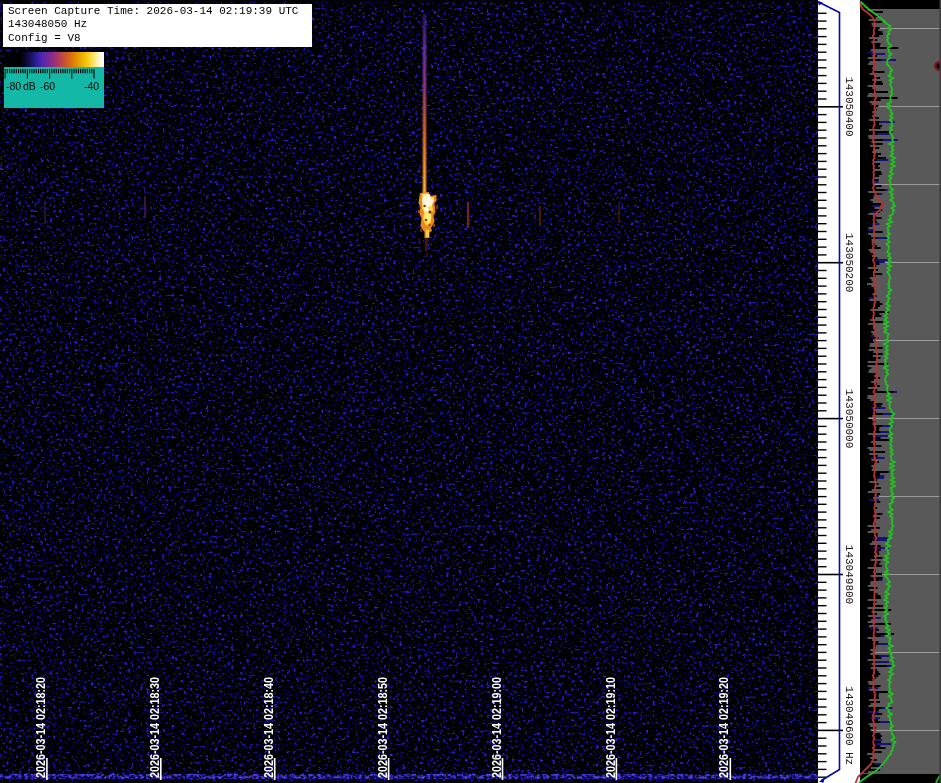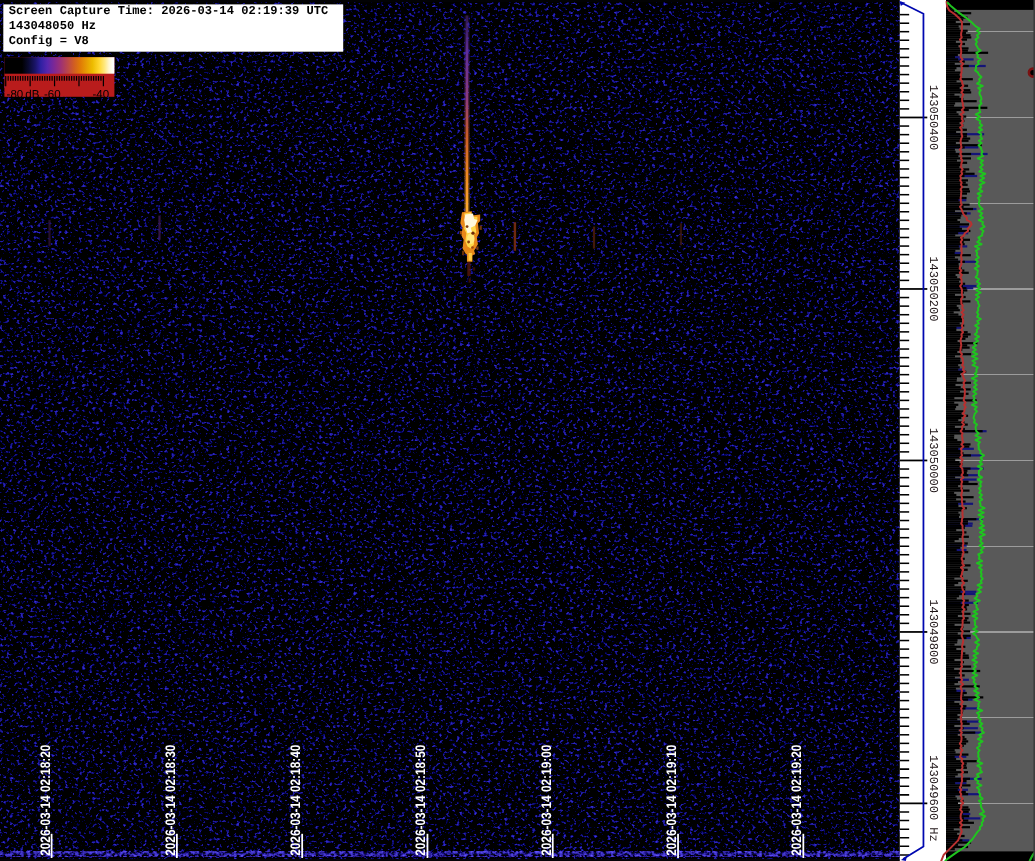--- a/index.html
+++ b/index.html
@@ -1,21 +1,21 @@
 <!DOCTYPE html>
 <html><head><meta charset="utf-8">
 <style>
 html,body{margin:0;padding:0;background:#000}
 #c{position:relative;width:941px;height:783px;overflow:hidden;background:#000;font-family:"Liberation Sans",sans-serif}
 .tl{font-family:"Liberation Sans",sans-serif;font-size:12.5px;font-weight:bold;fill:#fff}
 .cl{font-family:"Liberation Sans",sans-serif;font-size:10.5px;fill:#000}
 .fl{font-family:"Liberation Mono",monospace;font-size:11px;fill:#1c1214}
 #info{position:absolute;left:3px;top:4px;width:309px;height:43px;background:#fff;color:#000;
- font-family:"Liberation Mono",monospace;font-size:11px;font-weight:bold;line-height:13.4px;padding:1px 16px 0 5px;box-sizing:border-box;white-space:nowrap}
-#cscale{position:absolute;left:4px;top:52px;width:100px;height:36px;background:#b91c1c}
+ font-family:"Liberation Mono",monospace;font-size:11px;font-weight:normal;line-height:13.4px;padding:1px 16px 0 5px;box-sizing:border-box;white-space:nowrap}
+#cscale{position:absolute;left:4px;top:52px;width:100px;height:56px;background:#14b8a6}
 #grad{position:absolute;left:0;top:0;width:100px;height:15px;
  background:linear-gradient(to right,#000 0%,#000 16%,#0a0a30 22%,#1a1468 28%,#2f20a2 33%,#5526ae 39%,#7b2896 45%,#9c3076 51%,#b8444e 57%,#d05c24 63%,#e07a06 69%,#edbb00 80%,#ffd62e 86%,#ffe87e 91%,#fff6d0 95%,#fff 99%)}
 </style></head>
 <body>
 <div id="c">
 <svg width="941" height="783" style="position:absolute;left:0;top:0">
  <defs>
   <filter id="nz" x="0" y="0" width="100%" height="100%">
    <feTurbulence type="fractalNoise" baseFrequency="0.32 0.38" numOctaves="2" seed="7" stitchTiles="stitch"></feTurbulence>
    <feColorMatrix type="matrix" values="0.16 0 0 0 -0.10  0.11 0 0 0 -0.068  2.40 0 0 0 -1.40  0 0 0 0 1"></feColorMatrix>

